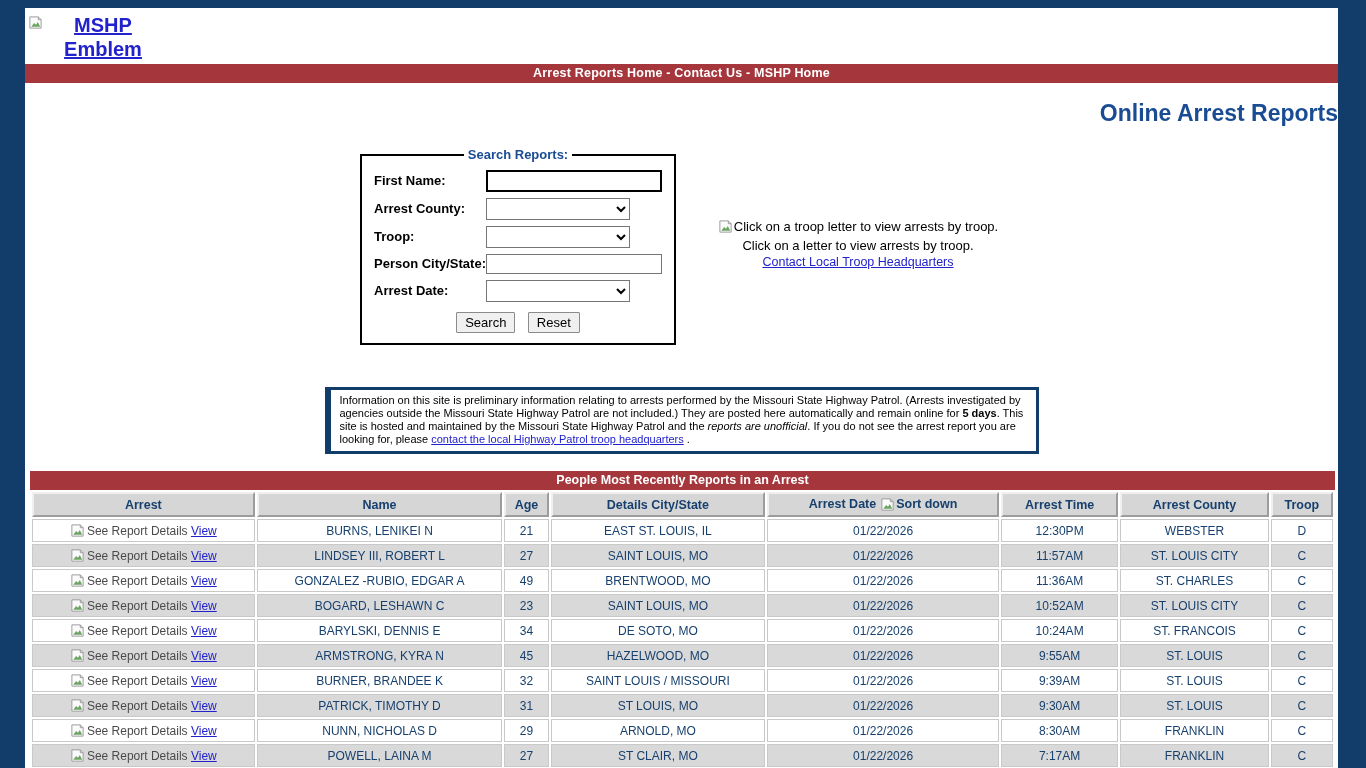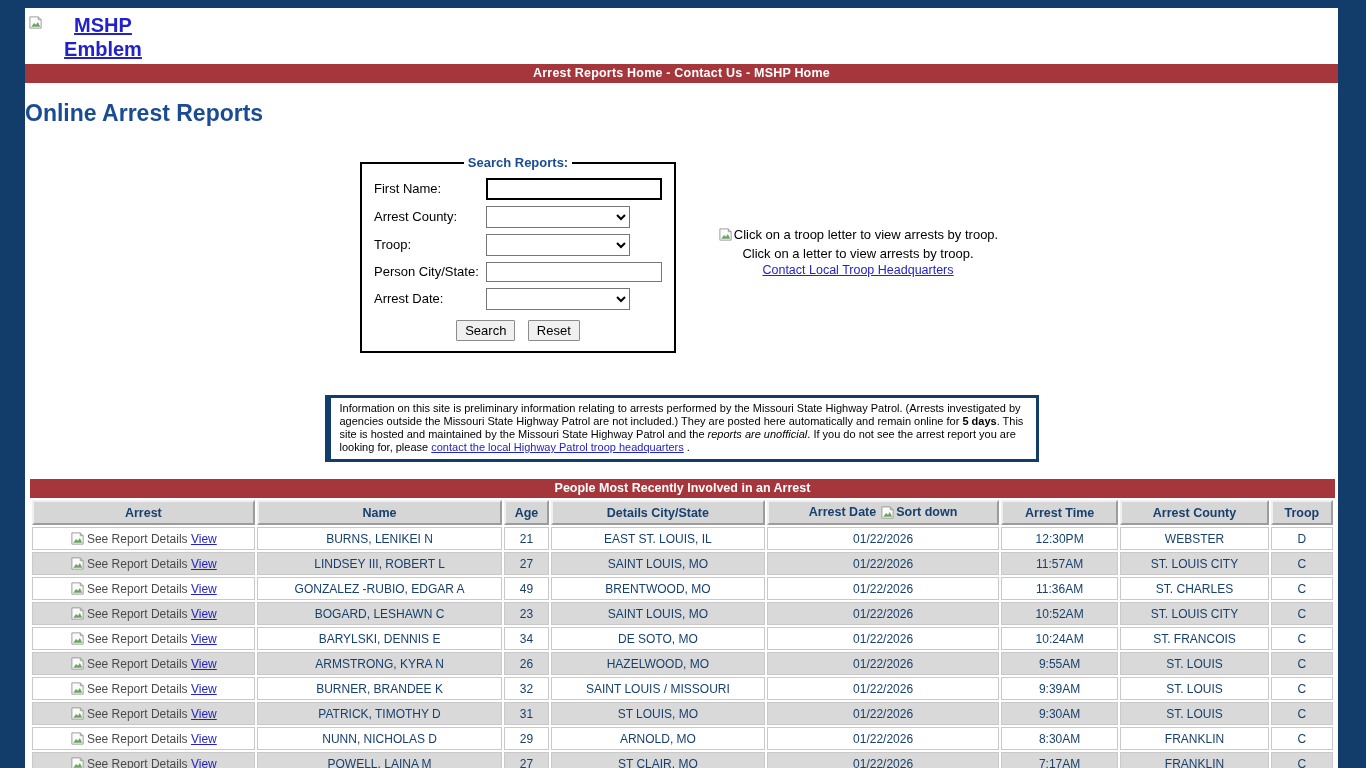--- a/index.html
+++ b/index.html
@@ -40,49 +40,49 @@
     color: #ffffff;
     text-align: center;
     font-size: 12.5px;
     font-weight: bold;
     padding: 2px 14px 3px;
     letter-spacing: .2px;
   }
   .nav-link { color: #ffffff; text-decoration: none; cursor: pointer; }
   
   .page-title {
-    text-align: left;
+    text-align: right;
     color: #1a4c94;
     font-size: 23px;
     font-weight: bold;
     margin: 17px 0 0;
   }
   
-  .search-section { position: relative; height: 228px; margin-top: 28px; }
+  .search-section { position: relative; height: 228px; margin-top: 20px; }
   .search-fieldset {
     position: absolute;
     left: 335px; top: 0;
     width: 316px;
     border: 2px solid #000;
     padding: 2px 12px 10px;
     background: #fff;
   }
   .search-fieldset legend {
     margin: 0 auto;
     padding: 0 4px;
     color: #1a4c94;
     font-size: 13px;
     font-weight: bold;
   }
   .form-row { display: flex; align-items: center; margin: 6px 0; }
   .form-label {
     width: 112px;
     flex-shrink: 0;
     font-size: 13px;
-    font-weight: normal;
+    font-weight: bold;
     color: #000;
     line-height: 1.2;
   }
   .form-input {
     width: 176px; height: 20px;
     border: 1px solid #767676;
     font-size: 13px;
     padding: 0 3px;
   }
   .form-input.focused { border: 2px solid #000; height: 22px; }
@@ -235,21 +235,21 @@
     <path d="M3.5 12.5 l3 -4 2 2 2 -3 2.5 5 z" fill="#6ba561"></path>
   </svg></span><span>Click on a troop letter to view arrests by troop.</span></div>
       <div>Click on a letter to view arrests by troop.</div>
       <div><a class="text-link">Contact Local Troop Headquarters</a></div>
     </div>
   </div>
 
   <div class="info-box"><span>Information on this site is preliminary information relating to arrests performed by the Missouri State Highway Patrol. (Arrests investigated by agencies outside the Missouri State Highway Patrol are not included.) They are posted here automatically and remain online for <b>5 days</b>. This site is hosted and maintained by the Missouri State Highway Patrol and the <i>reports are unofficial</i>. If you do not see the arrest report you are looking for, please <a class="text-link">contact the local Highway Patrol troop headquarters</a> .</span></div>
 
   <div class="table-wrap">
-    <div class="table-title">People Most Recently Involved in an Arrest</div>
+    <div class="table-title">People Most Recently Reports in an Arrest</div>
     <table class="arrests">
       <colgroup>
         <col class="c1">
           <col class="c2">
           <col class="c3">
           <col class="c4">
         <col class="c5">
           <col class="c6">
           <col class="c7">
           <col class="c8">
@@ -341,21 +341,21 @@
             <td>ST. FRANCOIS</td>
             <td>C</td>
           </tr>
           <tr class="alt">
             <td><svg width="15" height="15" viewBox="0 0 16 16" xmlns="http://www.w3.org/2000/svg" class="cell-icon">
     <path d="M2 2 h9 l3 3 v9 h-12 z" fill="#fbfbfb" stroke="#999999" stroke-width="1"></path>
     <path d="M11 2 v3 h3" fill="none" stroke="#999999" stroke-width="1"></path>
     <path d="M3.5 12.5 l3 -4 2 2 2 -3 2.5 5 z" fill="#6ba561"></path>
   </svg><span class="details-alt">See Report Details </span><a class="text-link">View</a></td>
             <td>ARMSTRONG, KYRA N</td>
-            <td>26</td>
+            <td>45</td>
             <td>HAZELWOOD, MO</td>
             <td>01/22/2026</td>
             <td>9:55AM</td>
             <td>ST. LOUIS</td>
             <td>C</td>
           </tr>
           <tr class="">
             <td><svg width="15" height="15" viewBox="0 0 16 16" xmlns="http://www.w3.org/2000/svg" class="cell-icon">
     <path d="M2 2 h9 l3 3 v9 h-12 z" fill="#fbfbfb" stroke="#999999" stroke-width="1"></path>
     <path d="M11 2 v3 h3" fill="none" stroke="#999999" stroke-width="1"></path>

